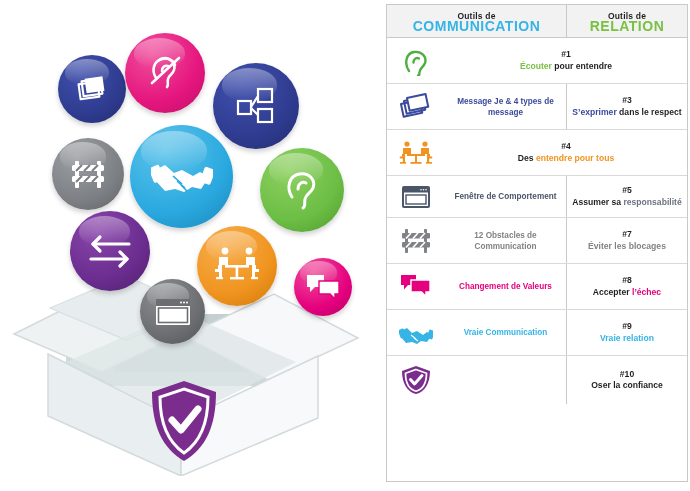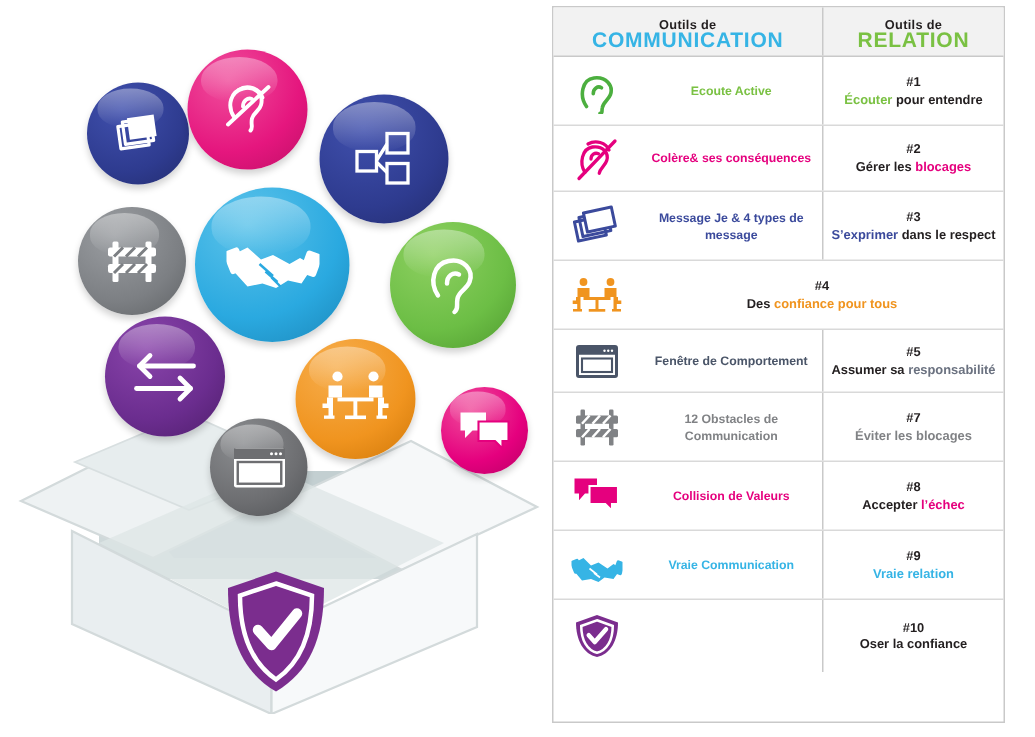--- a/index.html
+++ b/index.html
@@ -11,21 +11,21 @@
   .bubble{position:absolute;border-radius:50%;display:flex;align-items:center;justify-content:center;
           box-shadow:0 3px 5px rgba(0,0,0,.18);overflow:hidden;}
   .bubble::before{content:"";position:absolute;left:11%;top:6%;width:64%;height:38%;border-radius:50% 50% 45% 45%;
           background:linear-gradient(180deg,rgba(255,255,255,.38),rgba(255,255,255,0));pointer-events:none;}
   .bubble svg{position:relative;z-index:2;}
 
   
   #box{position:absolute;left:6px;top:276px;width:360px;height:200px;}
 
   
-  #table{position:absolute;left:368px;top:4px;width:302px;height:478px;
+  #table{position:absolute;left:386px;top:4px;width:302px;height:478px;
          border:1px solid #c9c9c9;background:#fff;box-sizing:border-box;}
   .thead{display:flex;height:32px;background:#f2f2f2;border-bottom:1px solid #c9c9c9;}
   .th-comm{width:180px;box-sizing:border-box;border-right:1px solid #c9c9c9;
            display:flex;flex-direction:column;align-items:center;justify-content:center;}
   .th-rel{flex:1;display:flex;flex-direction:column;align-items:center;justify-content:center;}
   .th-l1{font-size:8.5px;font-weight:bold;color:#231f20;letter-spacing:.2px;line-height:10px;}
   .th-l2{font-size:14px;font-weight:bold;letter-spacing:.5px;line-height:11px;}
   .c-comm{color:#36b4e5;}
   .c-rel{color:#7ac143;}
 
@@ -208,43 +208,22 @@
     <div id="rows-host">
         <div class="row" style="height: 46px;">
           <div class="cell-icon">
             <svg width="34" height="30" viewBox="0 0 34 30">
               <g fill="none" stroke="#4caf3f" stroke-width="2.4" stroke-linecap="round">
         <path d="M10 25 C5 18 7 7 15 6 C23 5 28 11 26 17 C24.5 21 21 22 20.5 26 C20 29 21 29.5 19 29.5"></path>
         <path d="M14.5 16.5 C14.5 13 17.5 11 20 12.5"></path>
               </g>
             </svg>
           </div>
-          <div class="cell-comm">
-            <span class="comm-txt" style="color: rgb(122, 193, 67);">Ecoute Active</span>
-          </div>
           <div class="cell-rel">
             <div class="rel-txt"><span class="num">#1</span><span style="color: rgb(122, 193, 67);">Écouter</span><span style="color: rgb(35, 31, 32); margin-top: 22px;"> pour entendre</span></div>
-          </div>
-        </div>
-        <div class="row" style="height: 44px;">
-          <div class="cell-icon">
-            <svg width="34" height="30" viewBox="0 0 34 30">
-              <g fill="none" stroke="#e5007e" stroke-width="2.2" stroke-linecap="round">
-        <path d="M9 24 C5 18 7 8 14 7 C21 6 25 11 23.5 16 C22.5 19.5 19 21 18.5 24.5"></path>
-        <path d="M13 15 C13 12 15.5 10.5 18 11.5"></path>
-        <path d="M11 5 C16 2 23 4 25 9"></path>
-        <path d="M5 28 L29 3"></path>
-              </g>
-            </svg>
-          </div>
-          <div class="cell-comm">
-            <span class="comm-txt" style="color: rgb(229, 0, 126);">Colère&amp; ses conséquences</span>
-          </div>
-          <div class="cell-rel">
-            <div class="rel-txt"><span class="num">#2</span><span style="color: rgb(35, 31, 32);">Gérer les </span><span style="color: rgb(229, 0, 126);">blocages</span></div>
           </div>
         </div>
         <div class="row" style="height: 46px;">
           <div class="cell-icon">
             <svg width="34" height="30" viewBox="0 0 34 30">
               <g fill="none" stroke="#3b4a9c" stroke-width="2" stroke-linejoin="round">
         <rect x="3" y="10" width="19" height="13" transform="rotate(-12 12 16)"></rect>
         <rect x="6" y="7" width="19" height="13" transform="rotate(-12 15 13)"></rect>
         <rect x="9" y="4" width="19" height="13" transform="rotate(-12 18 10)" fill="#ffffff"></rect>
               </g>
@@ -269,21 +248,21 @@
                 <rect x="16" y="17" width="2" height="8"></rect>
         <rect x="11.5" y="24" width="11" height="1.8"></rect>
         <path d="M3 16 h3 v9 h-2.2 v-4.4 h-3 v-2.2 h2.2 z"></path>
         <path d="M31 16 h-3 v9 h2.2 v-4.4 h3 v-2.2 h-2.2 z"></path>
         <rect x="1" y="24" width="6" height="1.7"></rect>
                 <rect x="27" y="24" width="6" height="1.7"></rect>
               </g>
             </svg>
           </div>
           <div class="cell-rel">
-            <div class="rel-txt"><span class="num">#4</span><span style="color: rgb(35, 31, 32);">Des </span><span style="color: rgb(240, 148, 31);">confiance pour tous</span></div>
+            <div class="rel-txt"><span class="num">#4</span><span style="color: rgb(35, 31, 32);">Des </span><span style="color: rgb(240, 148, 31);">entendre pour tous</span></div>
           </div>
         </div>
         <div class="row" style="height: 42px;">
           <div class="cell-icon">
             <svg width="34" height="30" viewBox="0 0 34 30">
               <rect x="4" y="5" width="26" height="20" rx="1" fill="#ffffff" stroke="#4a5568" stroke-width="2"></rect>
         <rect x="4" y="5" width="26" height="5.5" fill="#4a5568"></rect>
         <rect x="7" y="13" width="20" height="9" fill="none" stroke="#4a5568" stroke-width="1.4"></rect>
         <g fill="#ffffff">
                 <circle cx="22" cy="7.8" r=".8"></circle>
@@ -322,21 +301,21 @@
           </div>
         </div>
         <div class="row" style="height: 46px;">
           <div class="cell-icon">
             <svg width="34" height="30" viewBox="0 0 34 30">
               <path d="M2 3 h15 v10 h-8 l-4 4.5 v-4.5 h-3 z" fill="#e5007e"></path>
         <path d="M12 8 h19 v12 h-4 v4.5 l-4.5 -4.5 h-10.5 z" fill="#e5007e" stroke="#ffffff" stroke-width="1.4"></path>
             </svg>
           </div>
           <div class="cell-comm">
-            <span class="comm-txt" style="color: rgb(229, 0, 126);">Collision de Valeurs</span>
+            <span class="comm-txt" style="color: rgb(229, 0, 126);">Changement de Valeurs</span>
           </div>
           <div class="cell-rel">
             <div class="rel-txt"><span class="num">#8</span><span style="color: rgb(35, 31, 32);">Accepter </span><span style="color: rgb(229, 0, 126);">l’échec</span></div>
           </div>
         </div>
         <div class="row" style="height: 46px;">
           <div class="cell-icon">
             <svg width="34" height="30" viewBox="0 0 34 30">
               <g fill="#36b4e5">
         <path d="M2 13 L8 10 L13 15 L18 13 L24 17 L28 14 L33 17 L28 24 L22 23 L18 26 L13 24 L7 25 L2 19 Z"></path>

